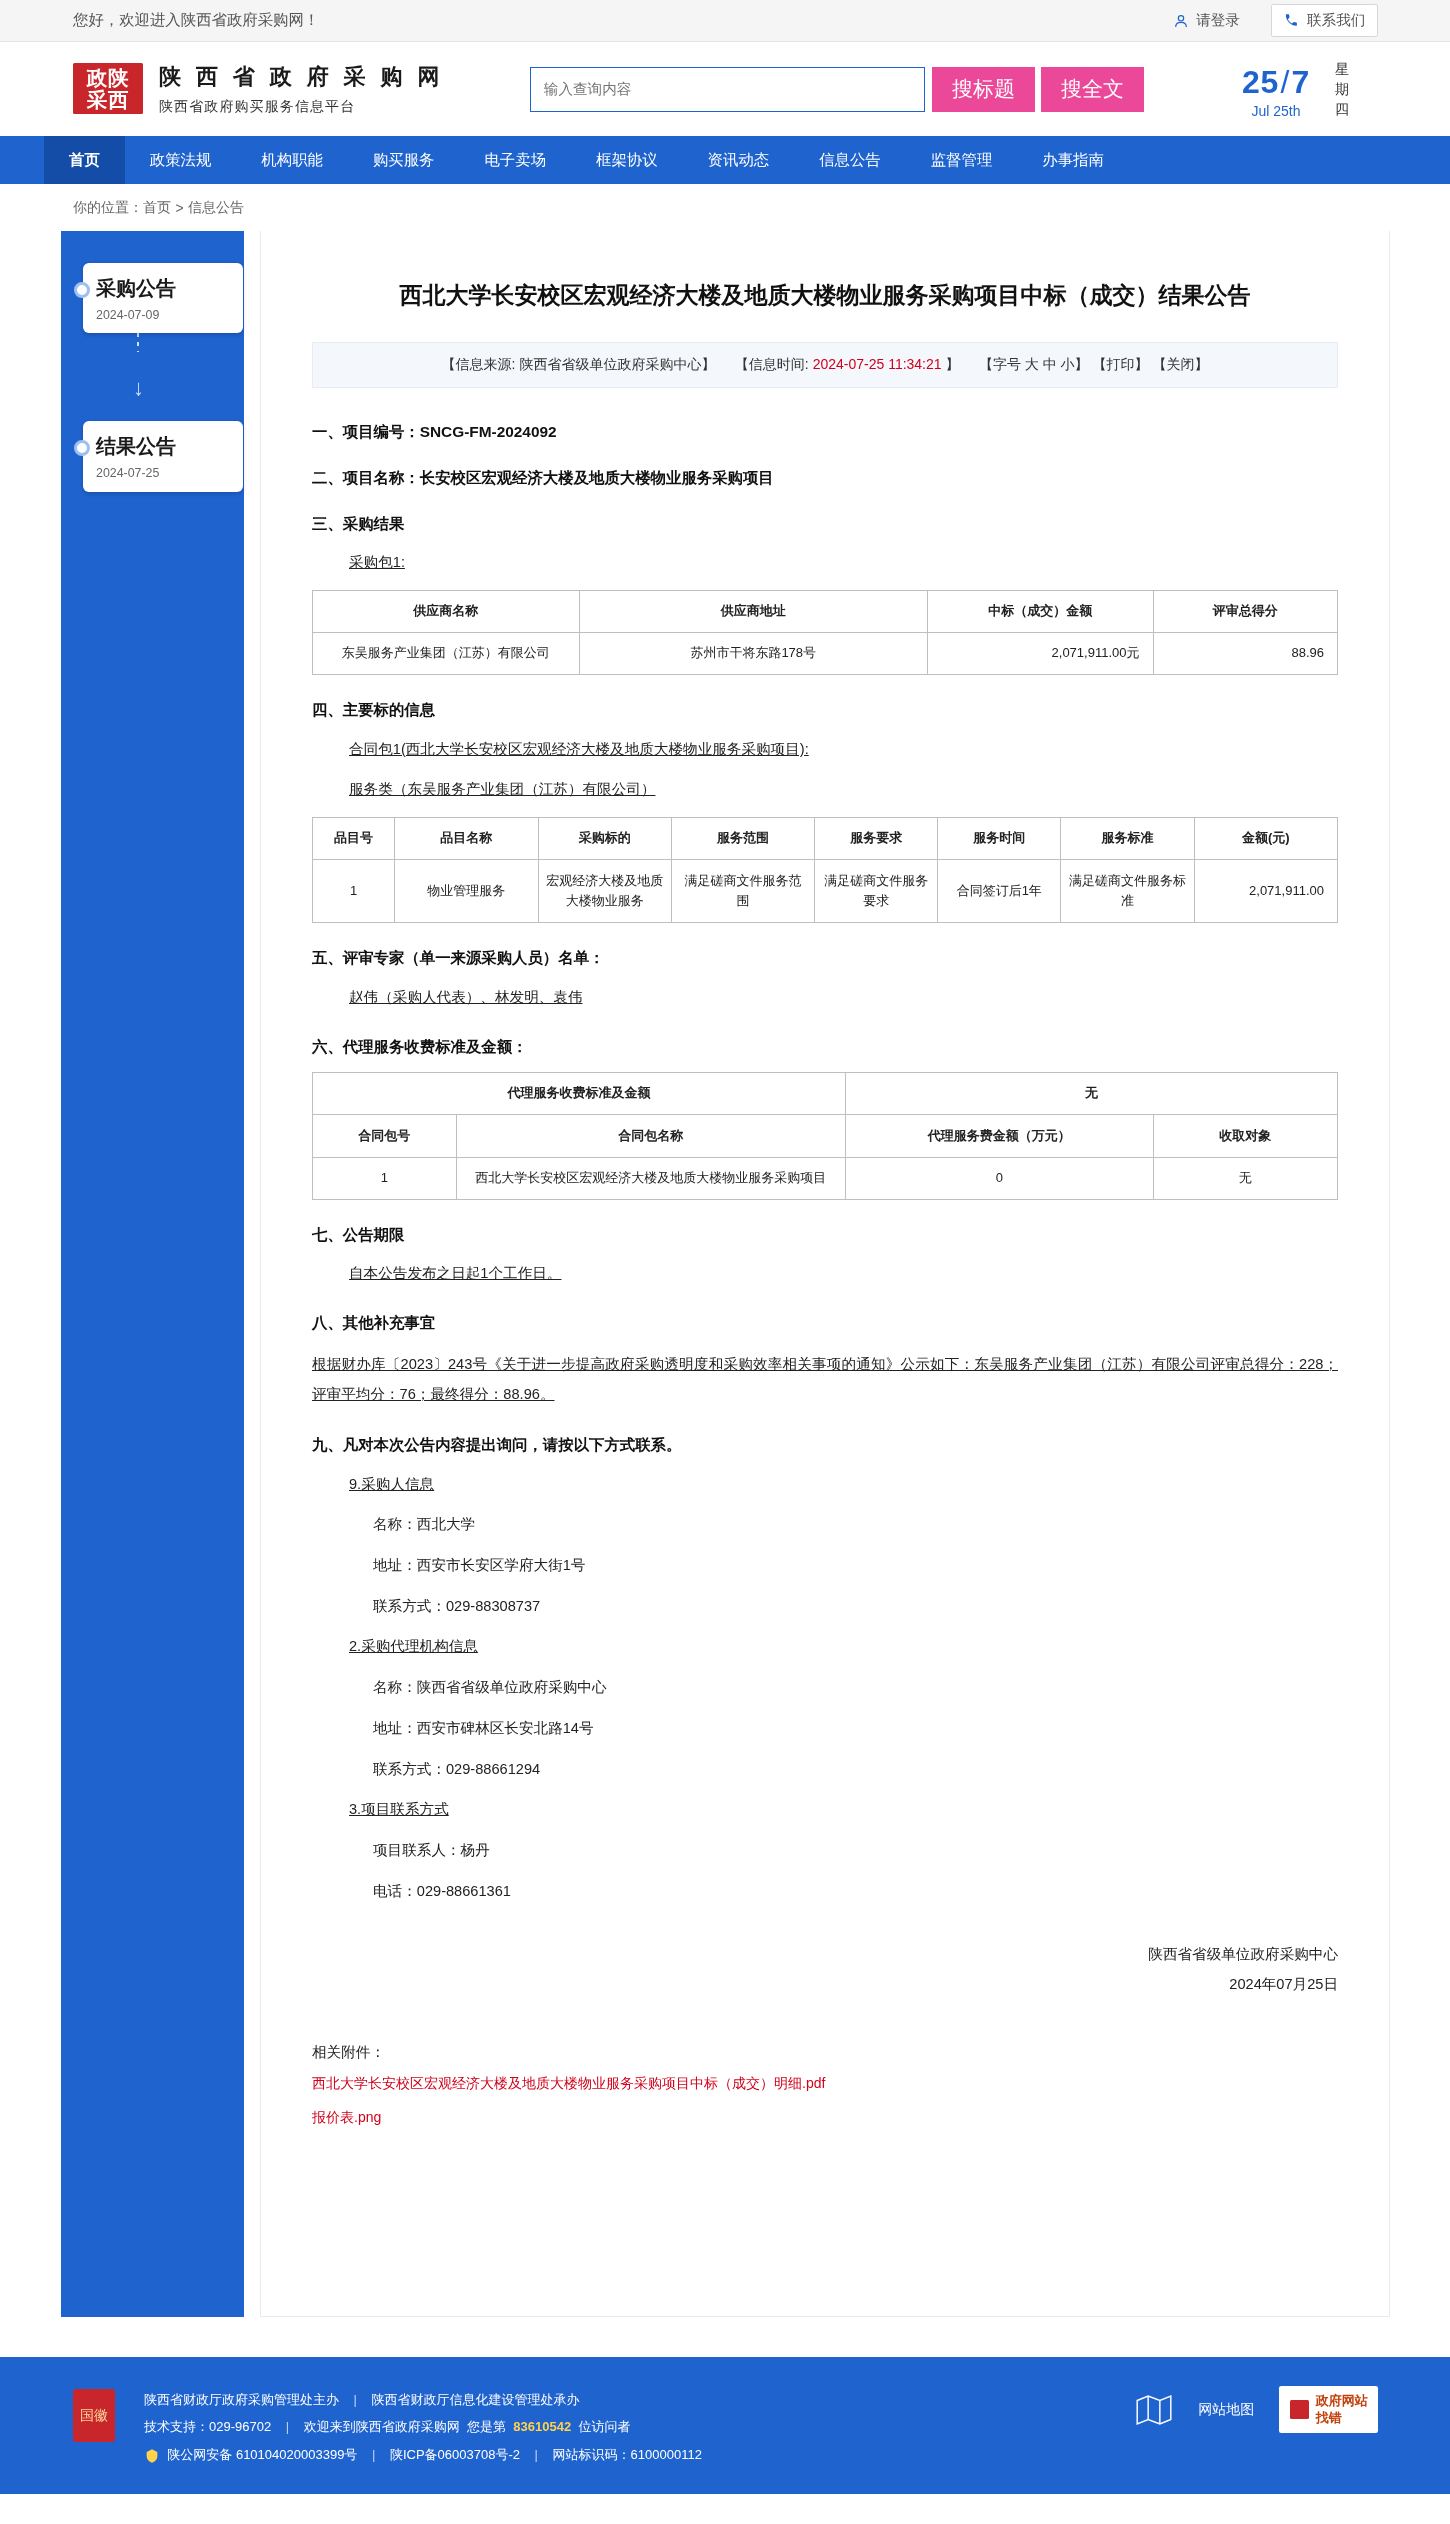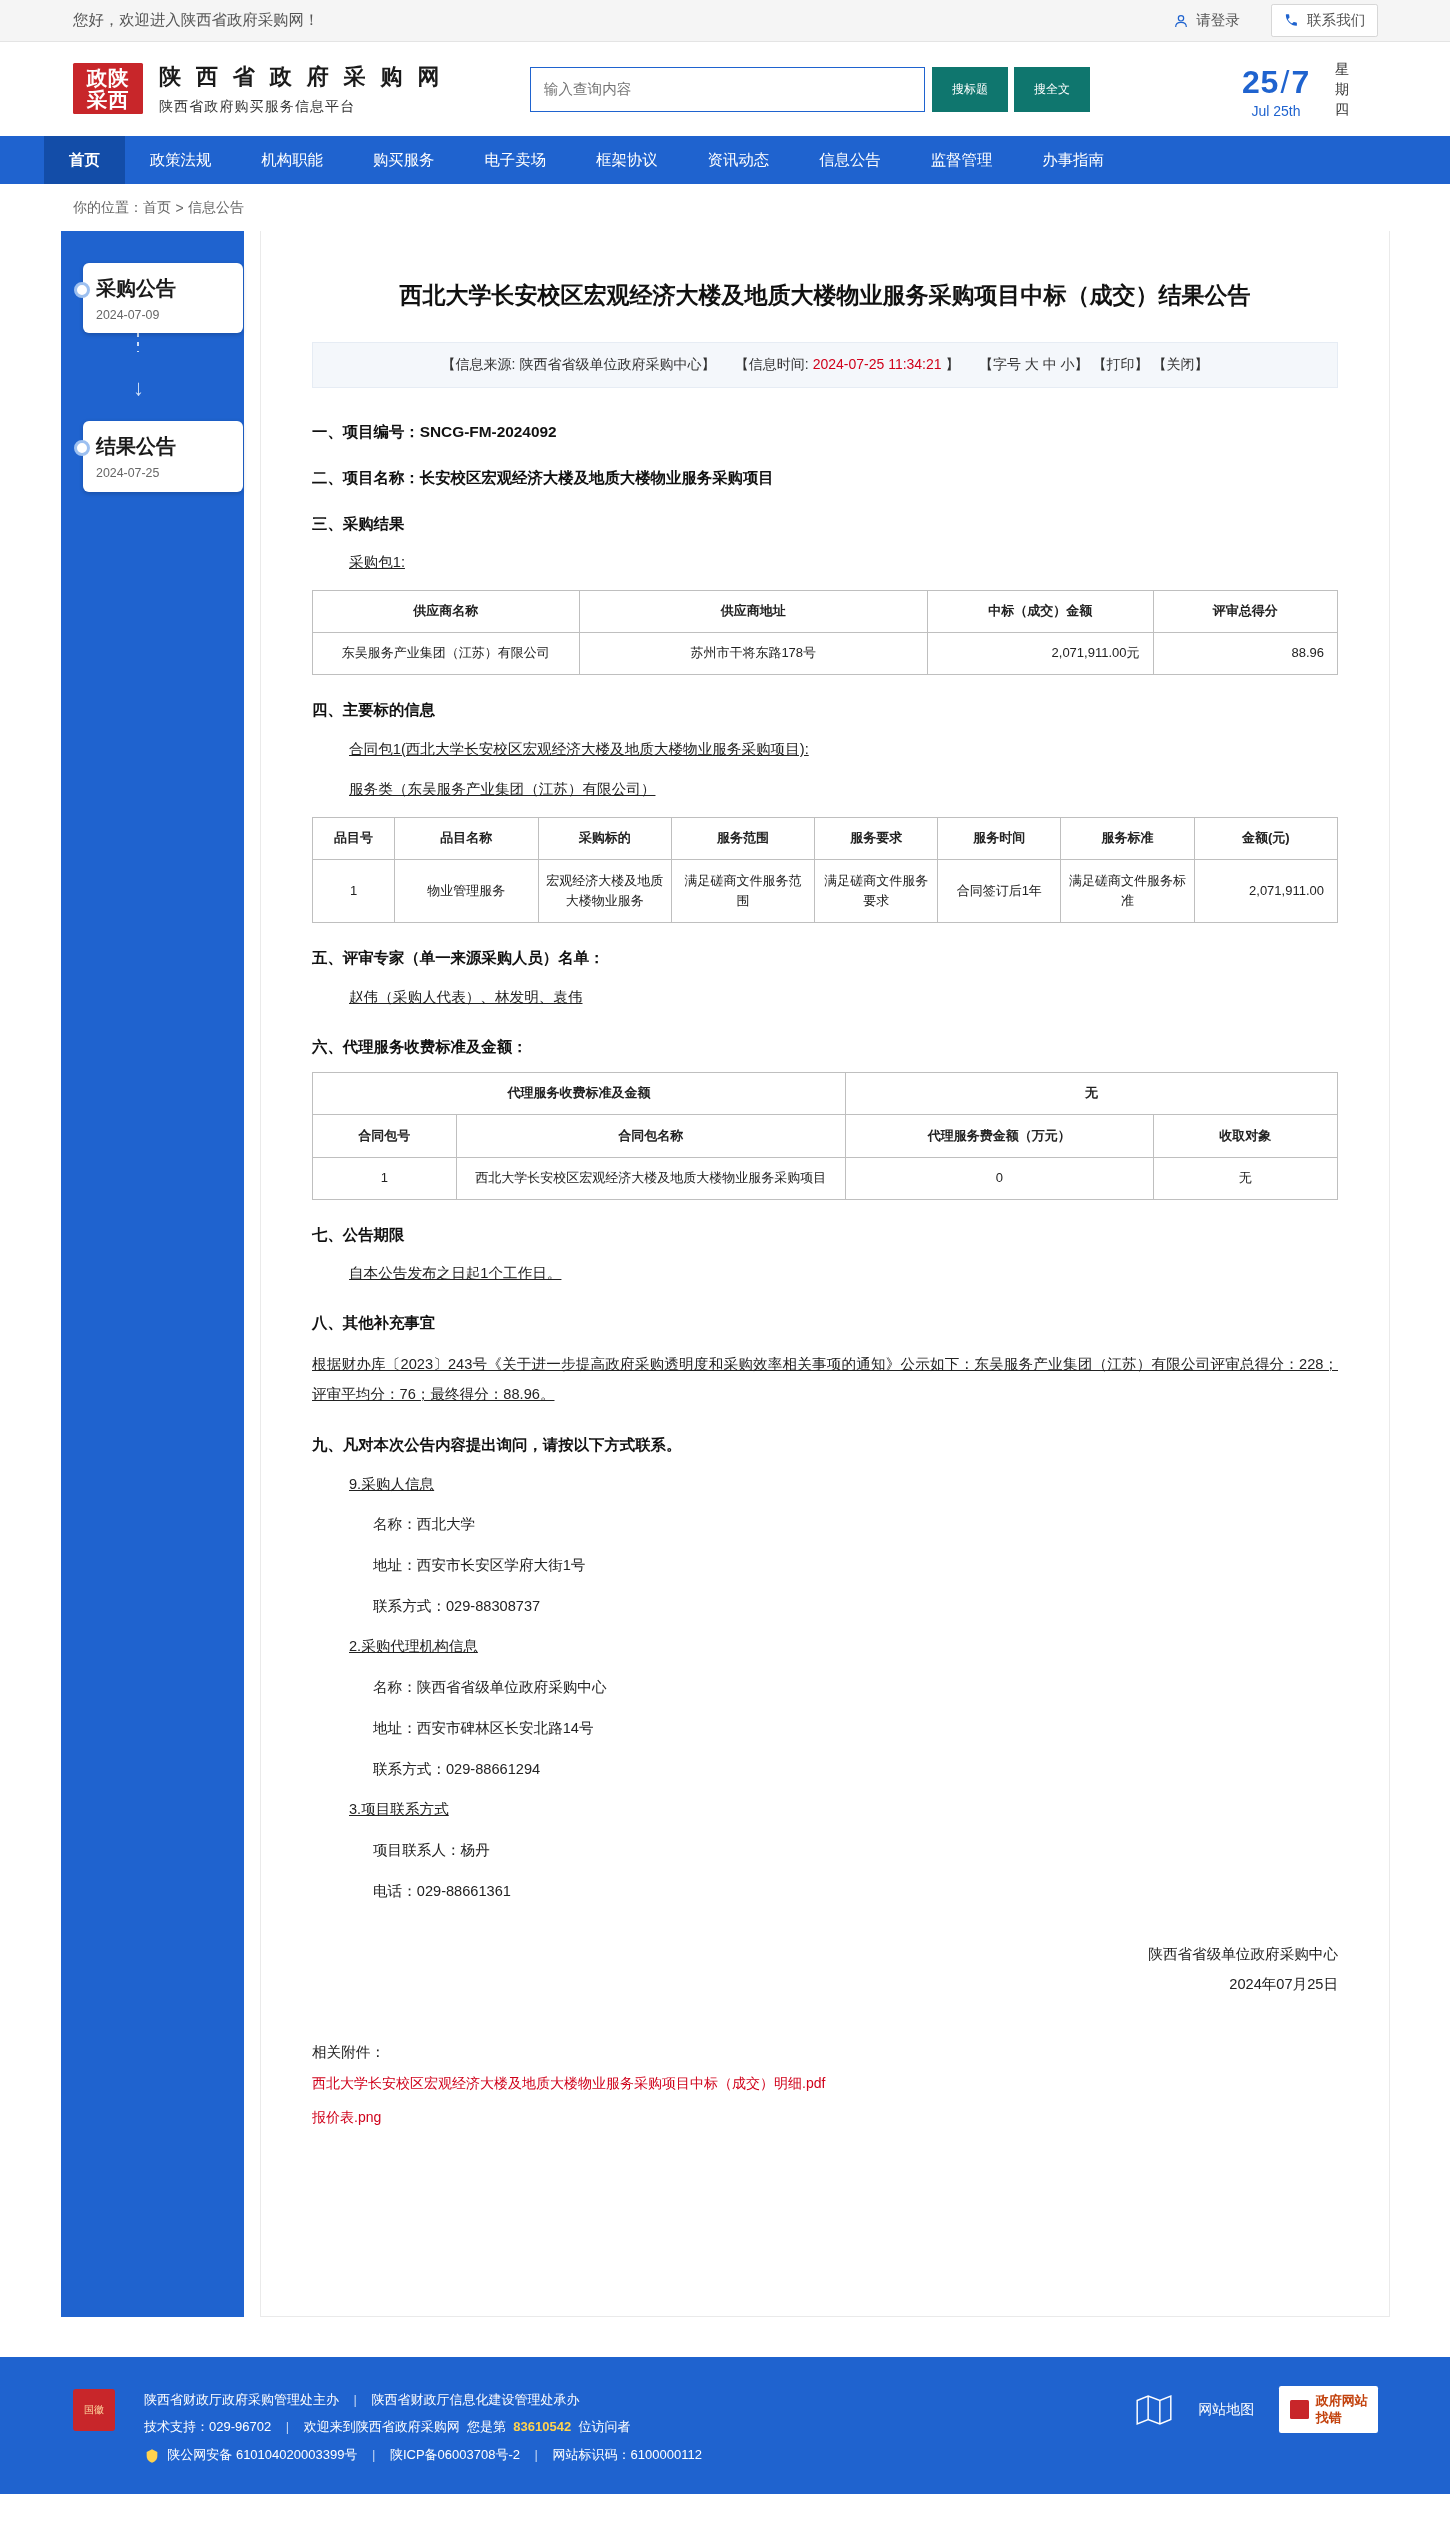--- a/index.html
+++ b/index.html
@@ -48,22 +48,22 @@
   .logo-text .l1 { font-size: 22px; font-weight: bold; letter-spacing: 4.4px; color:#1a1a1a; }
   .logo-text .l2 { font-size: 14px; color:#333; letter-spacing: 1.1px; margin-top: 5.9px; }
 
   .search-area { margin-left: 86px; display:flex; align-items:center; }
   .search-input {
     width: 395px; height: 45px; border: 1.5px solid #1f63cf; background:#fff;
     padding: 0 13px; font-size: 14.6px; color:#888; outline:none;
     font-family: "Liberation Sans", sans-serif;
   }
   .search-btn {
-    height: 45px; min-width: 60px; border: none; background:#0f766e; color:#fff;
-    font-size: 12px; cursor:pointer; margin-left: 7.3px; padding: 0 20px;
+    height: 45px; min-width: 60px; border: none; background:#ec4899; color:#fff;
+    font-size: 21px; cursor:pointer; margin-left: 7.3px; padding: 0 20px;
     font-family: "Liberation Sans", sans-serif;
   }
   .search-btn.second { margin-left: 5.9px; }
 
   .date-area { margin-left: auto; display:flex; align-items:flex-end; gap: 25px; padding-right: 29px; }
   .date-main { text-align:center; color:#1f63cf; }
   .date-main .big { font-size: 32px; font-weight: bold; letter-spacing: 0.7px; }
   .date-main .big .slash { color:#1f63cf; font-weight: normal; margin: 0 1.5px; }
   .date-main .sub { font-size: 14px; color:#1f63cf; margin-top: 2.9px; }
   .weekday { font-size: 14px; color:#333; line-height: 1.45; text-align:center; }
@@ -148,22 +148,22 @@
 
   .attach-h { font-size: 14.6px; color:#222; margin: 44px 0 13px 0; }
   .attach a { display:block; color:#d0021b; font-size: 14px; text-decoration:none; margin-bottom: 16px; }
 
   
   .footer {
     margin-top: 40px; background:#1f63cf; color:#fff; padding: 29px 73px 26px 73px;
     display:flex; align-items:flex-start; gap: 29px;
   }
   .footer .emblem {
-    width: 42px; height: 42px; background:#c8262a; border-radius: 2.9px;
-    display:flex; align-items:center; justify-content:center; font-size: 10px; color:#ffd9a0;
+    width: 42px; height: 53px; background:#c8262a; border-radius: 2.9px;
+    display:flex; align-items:center; justify-content:center; font-size: 14px; color:#ffd9a0;
     text-align:center; line-height:1.2; flex: none; margin-top: 2.9px;
   }
   .footer .ftext { font-size: 13px; line-height: 2.1; }
   .footer .ftext .hl { color:#ffd24d; font-weight:bold; }
   .footer .frow { display:flex; align-items:center; gap: 7.3px; flex-wrap: wrap; }
   .footer .divider { opacity:.7; margin: 0 7.3px; }
   .footer .right { margin-left: auto; display:flex; align-items:center; gap: 25px; }
   .map-ico { width: 38px; height: 34px; }
   .map-label { font-size: 14px; color:#fff; }
   .gov-badge {

